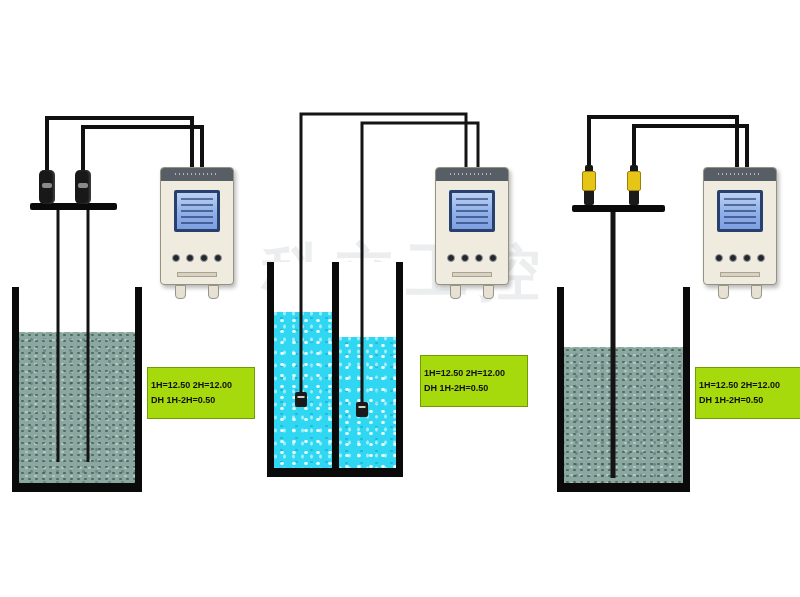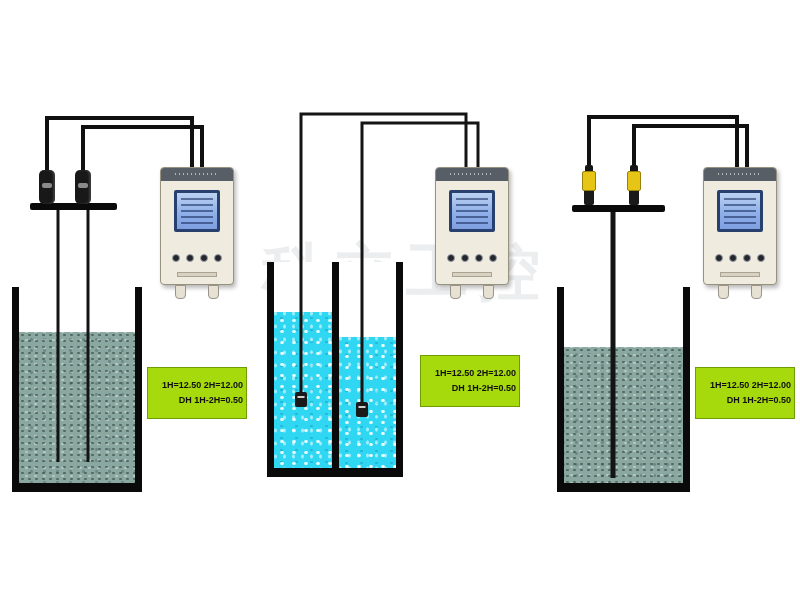--- a/index.html
+++ b/index.html
@@ -85,24 +85,24 @@
   .ctrl-btn { width:8px; height:8px; border-radius:50%; background:#23272d; border:1px solid #9a9ea6; box-sizing:border-box; }
   .ctrl-slot { position:absolute; bottom:7px; left:16px; right:16px; height:3px; background:#d8d2c0; border:1px solid #aaa395; }
   .ctrl-leg {
     position:absolute; top:117px; width:11px; height:14px;
     background:#e6e1d2; border:1px solid #99948a; box-sizing:border-box; border-radius:0 0 4px 4px;
   }
   .ctrl-leg.l { left:14px; } .ctrl-leg.r { right:14px; }
 
   
   .tag {
-    position:absolute; width:100px; height:52px; box-sizing:border-box;
+    position:absolute; width:108px; height:52px; box-sizing:border-box;
     background:#a7da0c; border:1px solid #6f9c00;
     display:flex; flex-direction:column; justify-content:center; gap:5px;
-    padding:2px 3px; font-size:9px; font-weight:bold; color:#101010; text-align:right;
+    padding:2px 3px; font-size:9px; font-weight:bold; color:#101010; text-align:left;
     line-height:1.1; white-space:nowrap;
   }
 </style>
 </head>
 <body>
 
 <div class="scene">
 
   <div class="watermark">科立工控</div>
 

